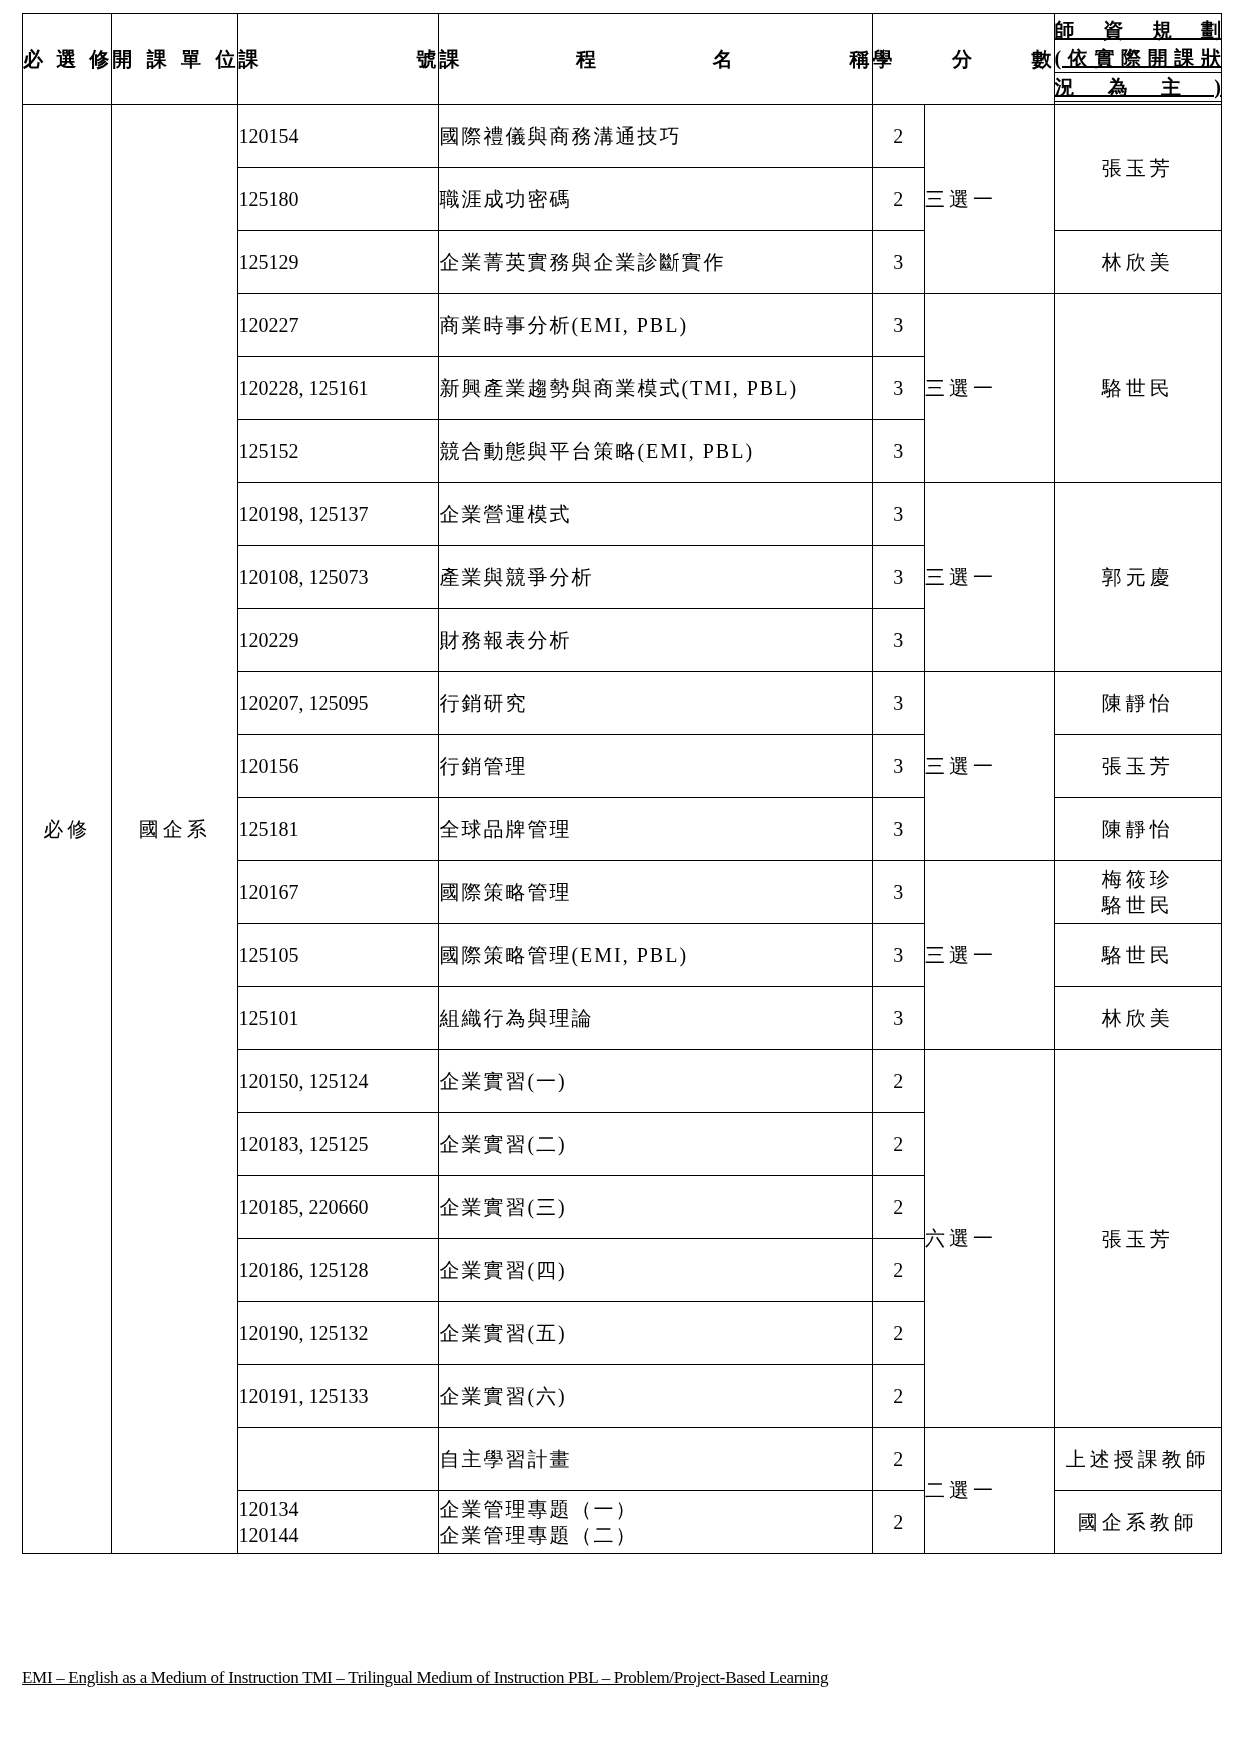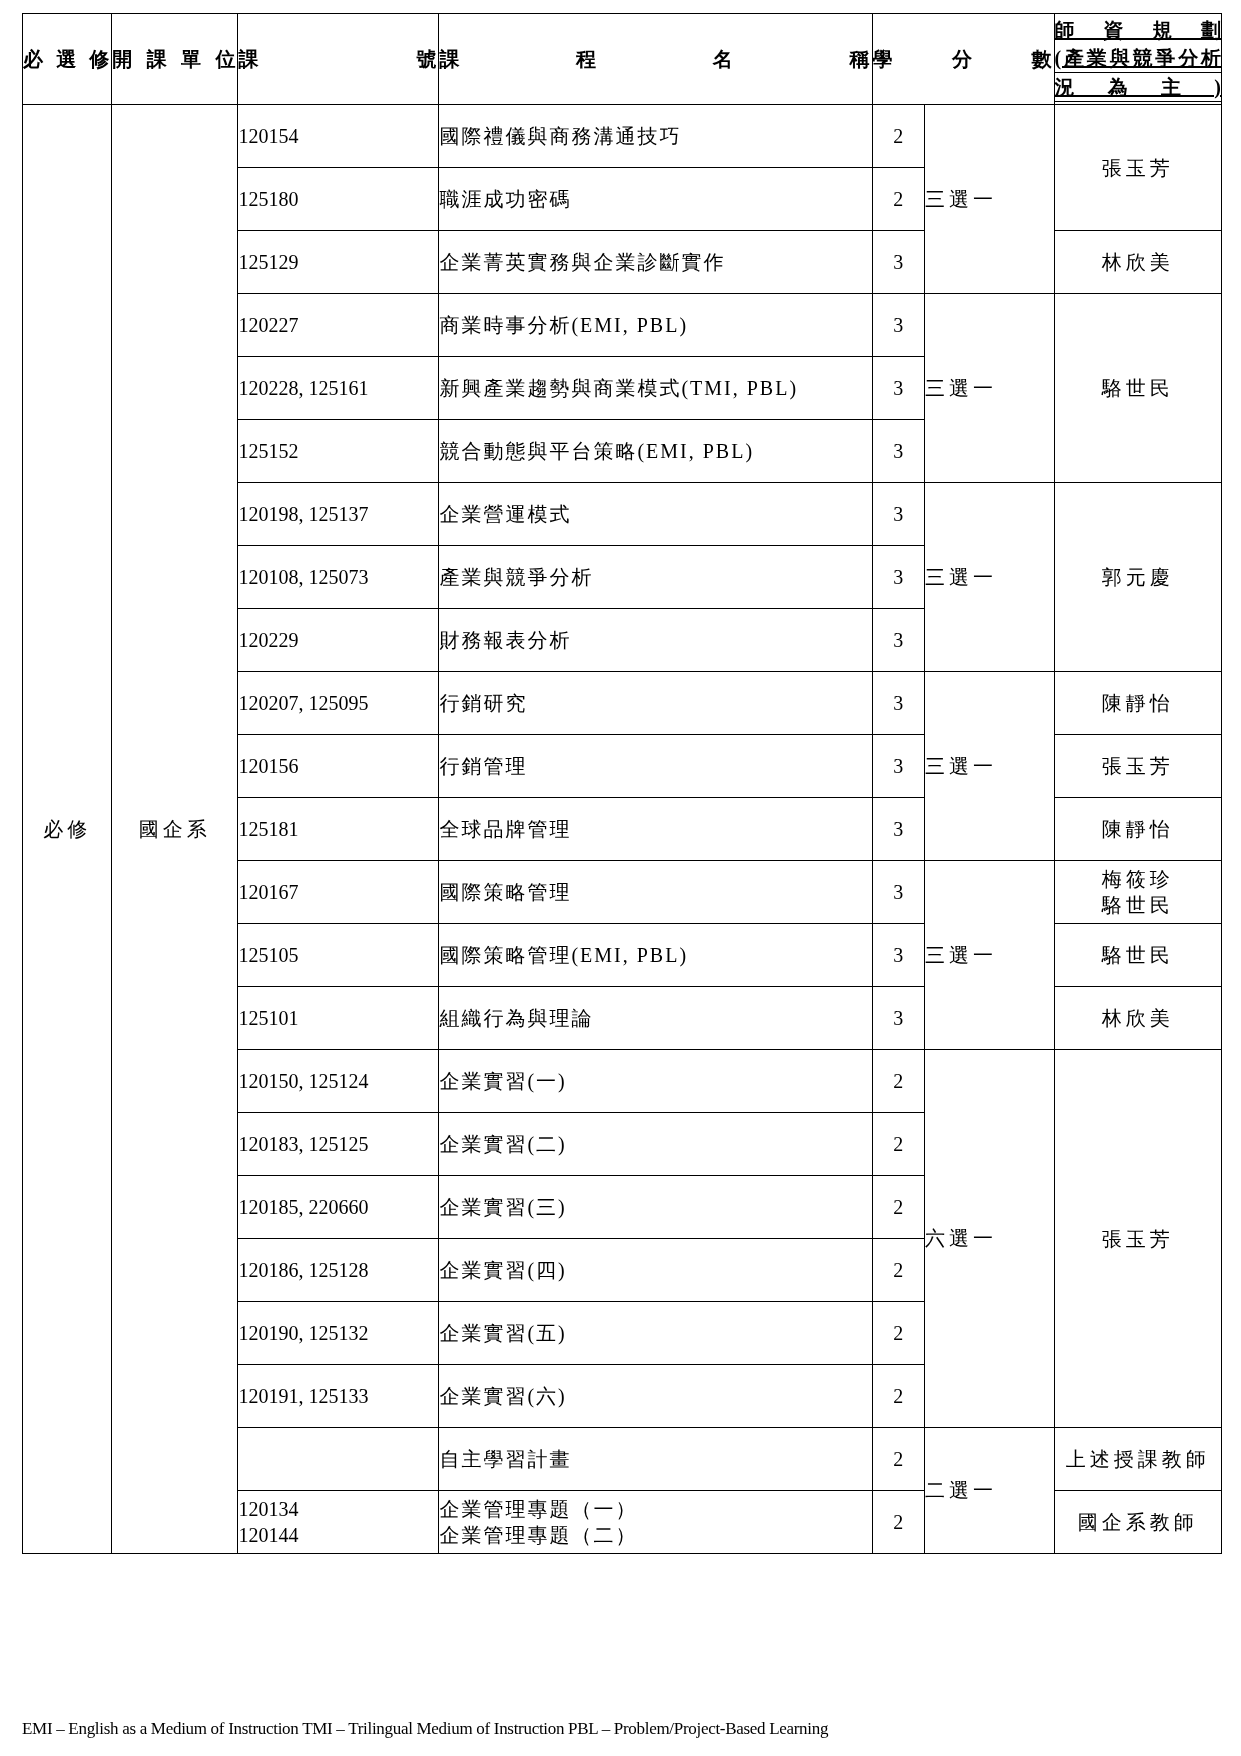--- a/index.html
+++ b/index.html
@@ -16,21 +16,21 @@
   th.teacher-hdr { font-size: 19px; line-height: 28px; padding: 0 2px; text-align: left; }
   th.teacher-hdr .line { display: block; text-align: justify; text-align-last: justify; text-decoration: underline; }
   th.teacher-hdr .uline { border-bottom: 1.5px solid #000; }
   td.code { padding-left: 4px; vertical-align: middle; }
   td.name { padding-left: 4px; vertical-align: middle; letter-spacing: 2px; }
   td.credit { text-align: center; vertical-align: middle; }
   td.group { vertical-align: middle; letter-spacing: 4px; }
   td.teacher { text-align: center; vertical-align: middle; letter-spacing: 4px; line-height: 30px; }
   td.req, td.unit { text-align: center; vertical-align: middle; letter-spacing: 4px; }
   tr.body-row td { height: 62px; }
-  .footnote { position: absolute; left: 22px; top: 1719px; font-size: 17px; font-family: "Liberation Serif", serif; letter-spacing: -0.3px; }
+  .footnote { position: absolute; left: 22px; top: 1668px; font-size: 17px; font-family: "Liberation Serif", serif; letter-spacing: -0.3px; text-decoration: underline; }
   .multi span { display: block; line-height: 26px; }
 </style>
 </head>
 <body>
 
 <table class="course-table">
   <colgroup>
     <col style="width:80px">
       <col style="width:113px">
       <col style="width:180px">
@@ -41,21 +41,21 @@
   </colgroup>
   <thead>
     <tr>
       <th class="hdr-spread">必選修</th>
       <th class="hdr-spread">開 課 單 位</th>
       <th class="hdr-spread">課 號</th>
       <th class="hdr-spread">課 程 名 稱</th>
       <th class="hdr-spread" colspan="2">學 分 數</th>
       <th class="teacher-hdr">
         <span class="line">師 資 規 劃</span>
-        <span class="line uline">(產業與競爭分析</span>
+        <span class="line uline">(依實際開課狀</span>
         <span class="line uline">況 為 主 )</span>
       </th>
     </tr>
   </thead>
   <tbody>
     <tr class="body-row">
       <td class="req" rowspan="23">必修</td>
       <td class="unit" rowspan="23">國企系</td>
       <td class="code">120154</td>
       <td class="name">國際禮儀與商務溝通技巧</td>

